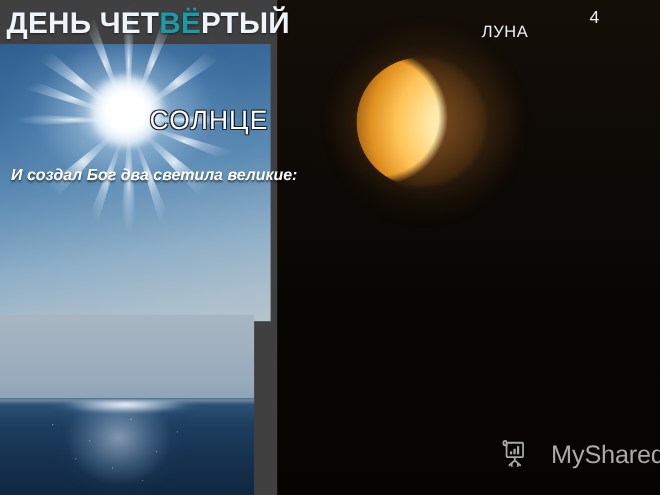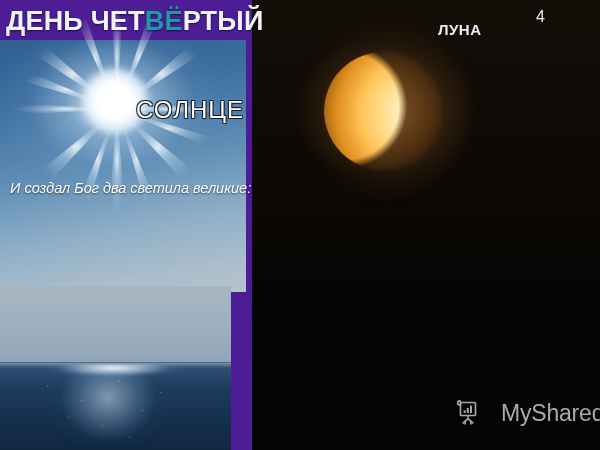--- a/index.html
+++ b/index.html
@@ -5,21 +5,21 @@
   html, body {
     margin: 0;
     padding: 0;
     background: #000;
   }
   #slide {
     position: relative;
     width: 600px;
     height: 450px;
     overflow: hidden;
-    background: #4c1d95;
+    background: #404040;
     font-family: "Liberation Sans", sans-serif;
   }
 
   
   .photo-moon {
     position: absolute;
     left: 252px;
     top: 0;
     width: 348px;
     height: 450px;
@@ -206,21 +206,21 @@
     white-space: nowrap;
     text-shadow: 0 1px 2px rgba(0,0,0,0.55);
   }
   .title .accent { color: #1d9aa8; }
 
   .label-moon {
     position: absolute;
     left: 438px;
     top: 21px;
     font-size: 15px;
-    font-weight: bold;
+    font-weight: normal;
     color: #e9eef2;
     letter-spacing: 0.5px;
     white-space: nowrap;
   }
   .slide-number {
     position: absolute;
     left: 536px;
     top: 8px;
     font-size: 16px;
     color: #e9eef2;
@@ -238,26 +238,25 @@
       -1px -1px 0 rgba(18,24,32,0.85),
        1px -1px 0 rgba(18,24,32,0.85),
       -1px  1px 0 rgba(18,24,32,0.85),
        1px  1px 0 rgba(18,24,32,0.85);
     text-align: center;
   }
 
   .verse-line {
     position: absolute;
     font-style: italic;
-    font-weight: normal;
+    font-weight: bold;
     font-size: 14.5px;
     color: #ffffff;
     white-space: nowrap;
     text-shadow: 0 1px 2px rgba(0,0,0,0.6);
-    margin-top: 28px;
   }
   .verse-1 { left: 10px;  top: 152px; }
   .verse-2 { left: 10px;  top: 176px; }
   .verse-3 { left: 188px; top: 221px; }
 
   
   .watermark {
     position: absolute;
     left: 455px;
     top: 399px;

